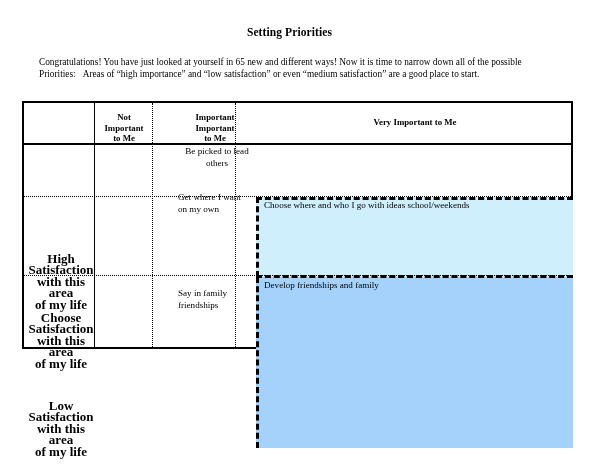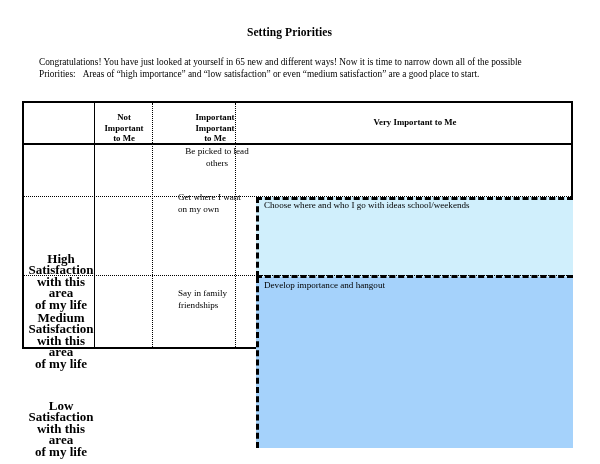--- a/index.html
+++ b/index.html
@@ -220,21 +220,21 @@
     <div class="hdr-cell" id="hdr-very">Very Important to Me</div>
 
     <div class="row-label" id="lbl-high">
       <div>High</div>
       <div>Satisfaction</div>
       <div>with this area</div>
       <div>of my life</div>
     </div>
 
     <div class="row-label" id="lbl-medium">
-      <div>Medium</div>
+      <div>Choose</div>
       <div>Satisfaction</div>
       <div>with this area</div>
       <div>of my life</div>
     </div>
 
     <div class="row-label" id="lbl-low">
       <div>Low</div>
       <div>Satisfaction</div>
       <div>with this area</div>
       <div>of my life</div>
@@ -253,17 +253,17 @@
     <div class="cell-text" id="cell-low-somewhat">
       <div>Say in family</div>
       <div>friendships</div>
     </div>
 
     <div class="cell-text" id="cell-med-very">
       <div>Choose where and who I go with ideas school/weekends</div>
     </div>
 
     <div class="cell-text" id="cell-low-very">
-      <div>Develop importance and hangout</div>
+      <div>Develop friendships and family</div>
     </div>
 
   </div>
 </div>
 
 </body></html>

